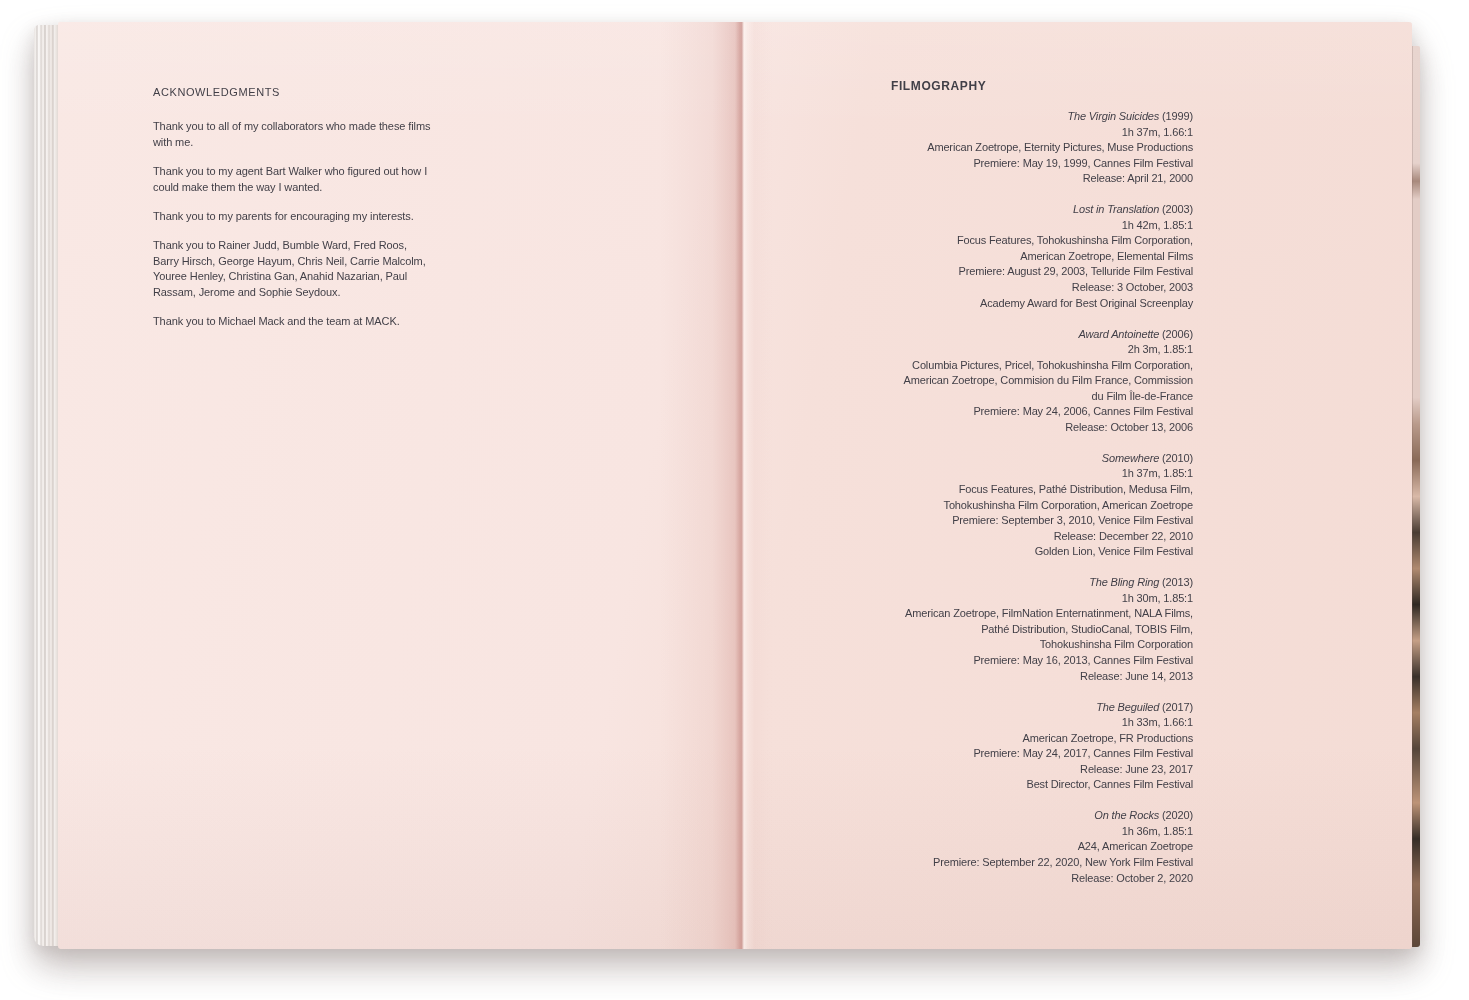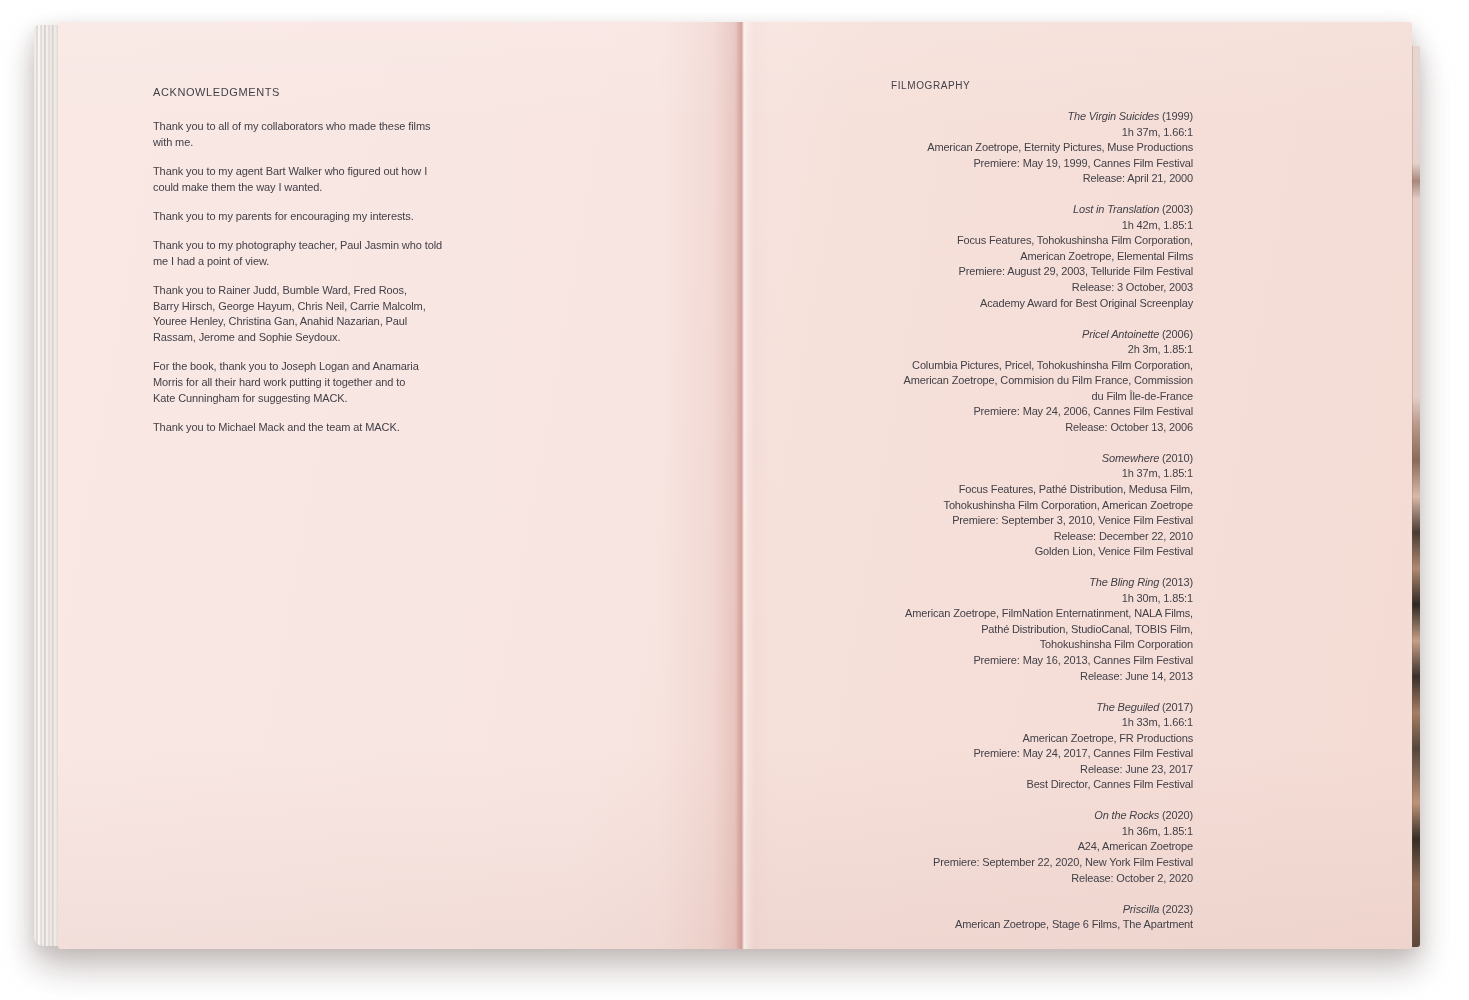--- a/index.html
+++ b/index.html
@@ -70,21 +70,21 @@
   }
   .ack .para{
     font-size:11px;line-height:15.7px;letter-spacing:-0.1px;
     margin:0 0 13.5px;white-space:pre-line;
   }
   .filmo{
     position:absolute;left:805px;top:58px;width:330px;
     color:#413f47;
   }
   .filmo h1{
-    font-size:10px;font-weight:normal;letter-spacing:0.6px;
+    font-size:12px;font-weight:bold;letter-spacing:0.6px;
     margin:0 0 17px;line-height:12px;padding-left:28px;
   }
   .film{margin:0 0 15.5px;}
   .film p{margin:0;font-size:11px;line-height:15.55px;letter-spacing:-0.15px;text-align:right;}
   .film .film-title{font-style:italic;}
 </style>
 </head>
 <body>
 
 <div class="photo">
@@ -95,29 +95,24 @@
       <div class="gutter"></div>
 
       <div class="ack">
         <h1>ACKNOWLEDGMENTS</h1>
         <div>
             <p class="para">Thank you to all of my collaborators who made these films
 with me.</p>
             <p class="para">Thank you to my agent Bart Walker who figured out how I
 could make them the way I wanted.</p>
             <p class="para">Thank you to my parents for encouraging my interests.</p>
-            <p class="para">Thank you to my photography teacher, Paul Jasmin who told
-me I had a point of view.</p>
             <p class="para">Thank you to Rainer Judd, Bumble Ward, Fred Roos,
 Barry Hirsch, George Hayum, Chris Neil, Carrie Malcolm,
 Youree Henley, Christina Gan, Anahid Nazarian, Paul
 Rassam, Jerome and Sophie Seydoux.</p>
-            <p class="para">For the book, thank you to Joseph Logan and Anamaria
-Morris for all their hard work putting it together and to
-Kate Cunningham for suggesting MACK.</p>
             <p class="para">Thank you to Michael Mack and the team at MACK.</p>
           </div>
       </div>
 
       <div class="filmo">
         <h1>FILMOGRAPHY</h1>
         <div>
             <div class="film">
               <p><span class="film-title">The Virgin Suicides</span> (1999)</p>
               <p>1h 37m, 1.66:1</p>
@@ -128,21 +123,21 @@
             <div class="film">
               <p><span class="film-title">Lost in Translation</span> (2003)</p>
               <p>1h 42m, 1.85:1</p>
               <p>Focus Features, Tohokushinsha Film Corporation,</p>
               <p>American Zoetrope, Elemental Films</p>
               <p>Premiere: August 29, 2003, Telluride Film Festival</p>
               <p>Release: 3 October, 2003</p>
               <p>Academy Award for Best Original Screenplay</p>
             </div>
             <div class="film">
-              <p><span class="film-title">Pricel Antoinette</span> (2006)</p>
+              <p><span class="film-title">Award Antoinette</span> (2006)</p>
               <p>2h 3m, 1.85:1</p>
               <p>Columbia Pictures, Pricel, Tohokushinsha Film Corporation,</p>
               <p>American Zoetrope, Commision du Film France, Commission</p>
               <p>du Film Île-de-France</p>
               <p>Premiere: May 24, 2006, Cannes Film Festival</p>
               <p>Release: October 13, 2006</p>
             </div>
             <div class="film">
               <p><span class="film-title">Somewhere</span> (2010)</p>
               <p>1h 37m, 1.85:1</p>
@@ -169,22 +164,18 @@
               <p>Release: June 23, 2017</p>
               <p>Best Director, Cannes Film Festival</p>
             </div>
             <div class="film">
               <p><span class="film-title">On the Rocks</span> (2020)</p>
               <p>1h 36m, 1.85:1</p>
               <p>A24, American Zoetrope</p>
               <p>Premiere: September 22, 2020, New York Film Festival</p>
               <p>Release: October 2, 2020</p>
             </div>
-            <div class="film">
-              <p><span class="film-title">Priscilla</span> (2023)</p>
-              <p>American Zoetrope, Stage 6 Films, The Apartment</p>
-            </div>
           </div>
       </div>
     </div>
     <div class="edge-right"></div>
   </div>
 </div>
 
 </body></html>

